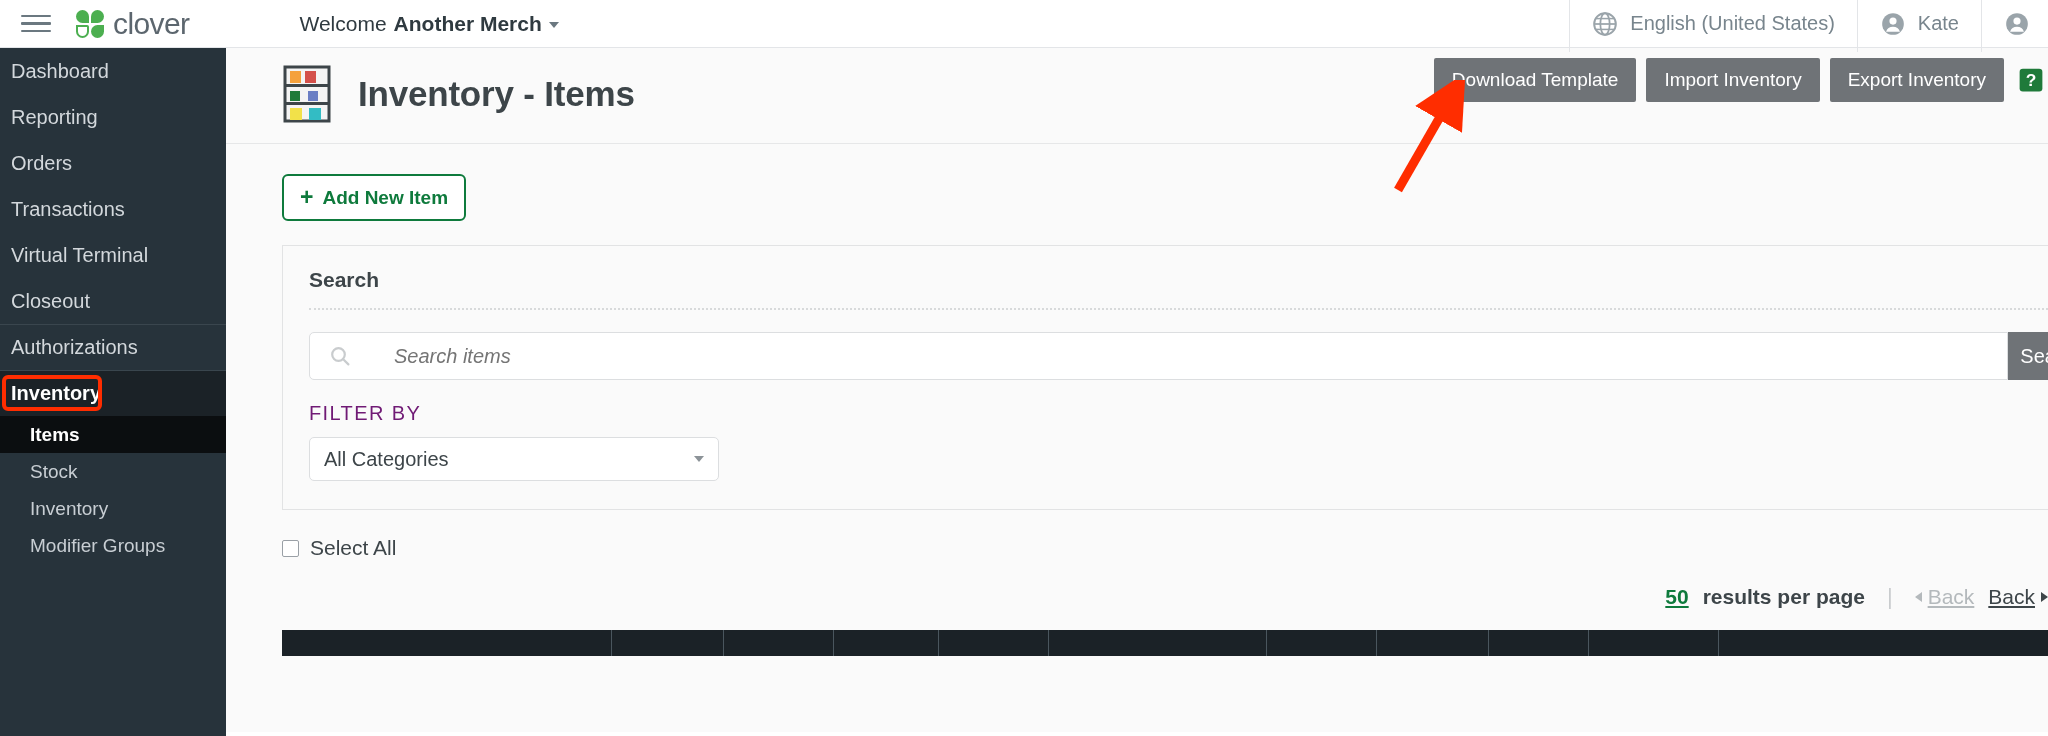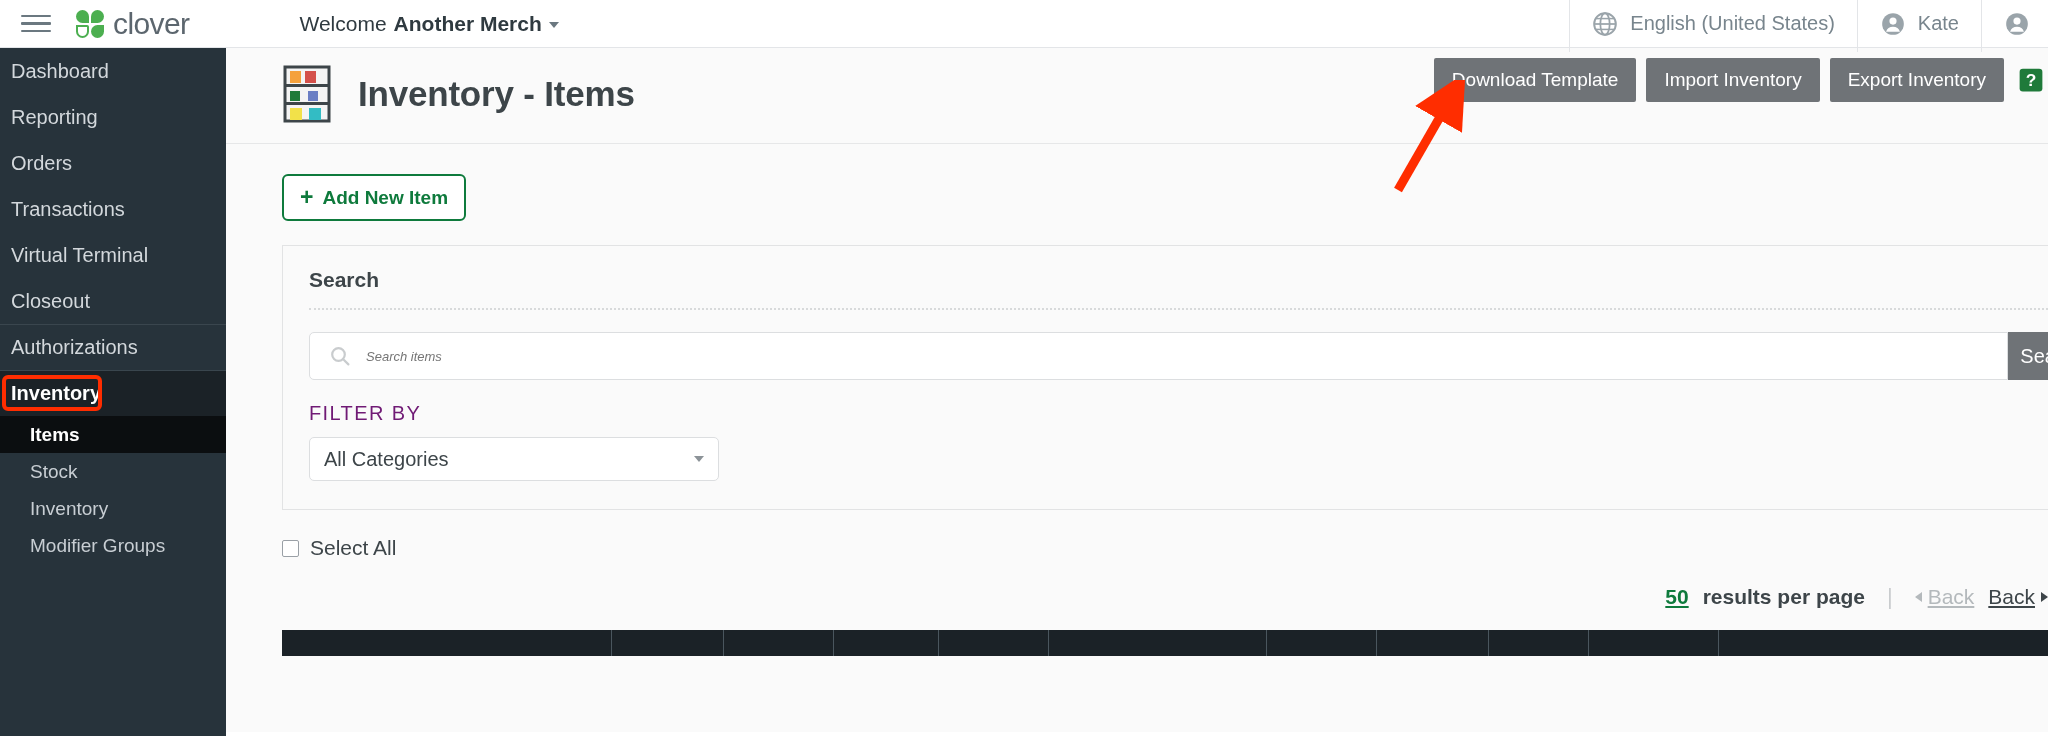--- a/index.html
+++ b/index.html
@@ -110,22 +110,22 @@
   }
   .panel-title { font-size: 21px; font-weight: bold; color: #3d4549; }
   .dotted { border-bottom: 2px dotted #d8dadb; margin-top: 16px; }
 
   .search-row { margin-top: 22px; display: flex; }
   .search-box {
     flex: 1; height: 48px; background: #ffffff; border: 1px solid #dcdee0;
     border-radius: 5px 0 0 5px; display: flex; align-items: center; padding-left: 18px; gap: 14px;
   }
   .search-box input {
-    border: none; outline: none; font-size: 13px; font-style: italic; color: #ef4444;
-    flex: 1; background: transparent; font-family: "Liberation Sans", sans-serif;
+    border: none; outline: none; font-size: 20px; font-style: italic; color: #ef4444;
+    flex: 1; background: transparent; font-family: "Liberation Sans", sans-serif; margin-left: 28px;
   }
   .search-btn {
     width: 88px; background: #6f7377; color: #ffffff; border: none;
     border-radius: 0 5px 5px 0; font-size: 20px; cursor: pointer;
     font-family: "Liberation Sans", sans-serif;
   }
 
   .filter-label {
     margin-top: 22px; font-size: 20px; color: #701a75; letter-spacing: 1.4px;
   }

